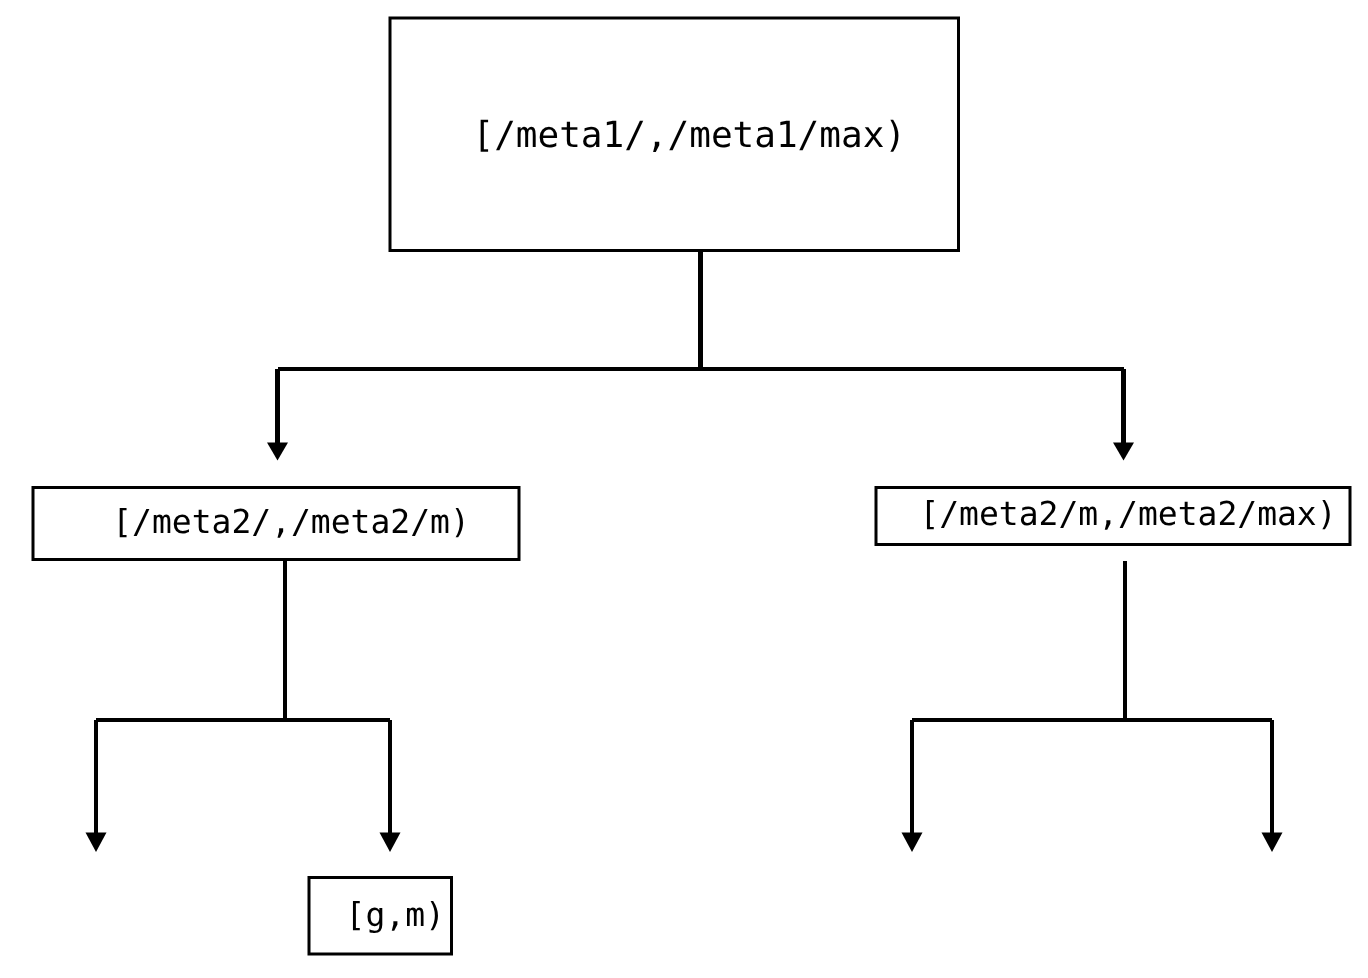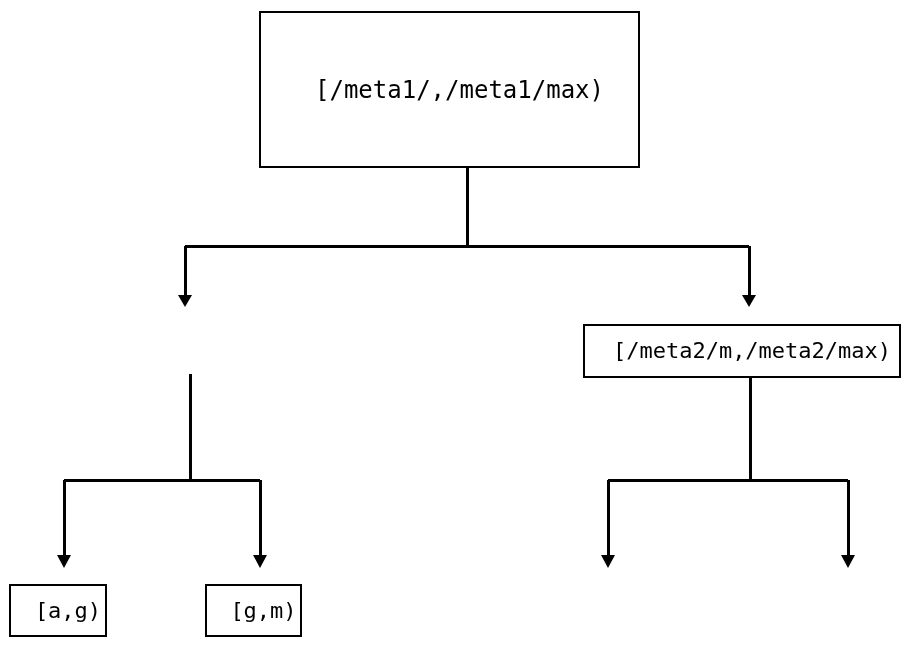--- a/index.html
+++ b/index.html
@@ -35,21 +35,21 @@
     white-space: pre;
     padding-left: 20px;
   }
   .node-label {
     display: block;
     line-height: 1;
     letter-spacing: 0px;
   }
   .node.root      { left: 259px; top: 11px;  width: 381px; height: 157px; }
   .node.mid-left  { left: 21px;  top: 324px; width: 326px; height: 50px;  }
-  .node.mid-right { left: 583px; top: 324px; width: 318px; height: 54px;  }
+  .node.mid-right { left: 583px; top: 324px; width: 318px; height: 40px;  }
   .node.leaf-a-g  { left: 9px;   top: 584px; width: 98px;  height: 53px;  }
   .node.leaf-g-m  { left: 205px; top: 584px; width: 97px;  height: 53px; text-align: center;  }
   .node.leaf-m-s  { left: 553px; top: 584px; width: 102px; height: 53px;  }
   .node.leaf-s-max{ left: 778px; top: 584px; width: 122px; height: 53px;  }
 
   .node.root .node-label       { font-size: 24px; }
   .node.mid-left .node-label,
   .node.mid-right .node-label  { font-size: 22px; }
   .node.leaf-a-g .node-label,
   .node.leaf-g-m .node-label,
@@ -92,28 +92,28 @@
       <polygon points="253,555 267,555 260,568"></polygon>
       <polygon points="601,555 615,555 608,568"></polygon>
       <polygon points="841,555 855,555 848,568"></polygon>
     </g>
   </svg>
 
   <div class="node root">
     <span class="node-label">[/meta1/,/meta1/max)</span>
   </div>
 
+  <div class="node mid-left">
+    <span class="node-label">[/meta2/,/meta2/m)</span>
+  </div>
 
   <div class="node mid-right">
     <span class="node-label">[/meta2/m,/meta2/max)</span>
   </div>
 
-  <div class="node leaf-a-g">
-    <span class="node-label">[a,g)</span>
-  </div>
 
   <div class="node leaf-g-m">
     <span class="node-label">[g,m)</span>
   </div>
 
 
 
 </div>
 
 </body></html>

